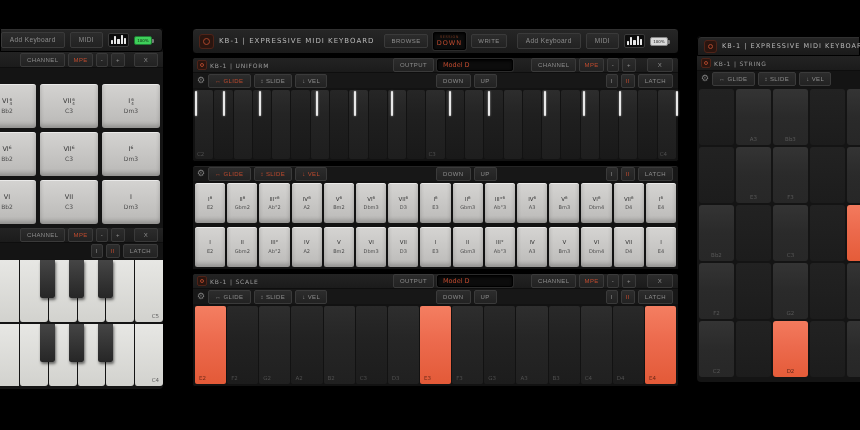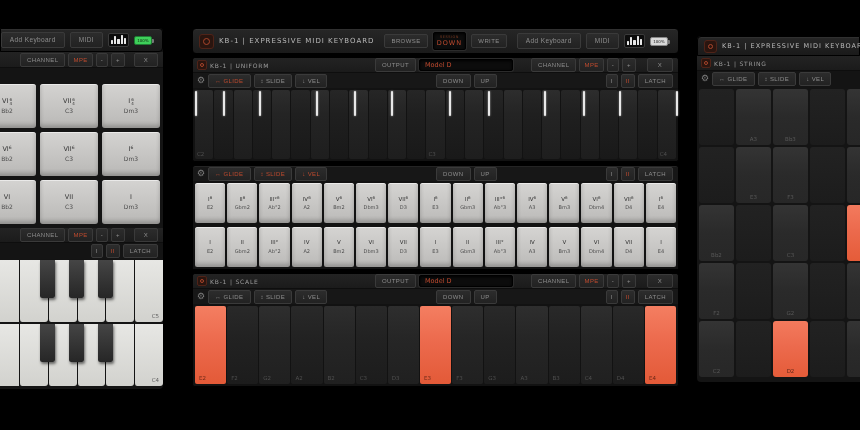--- a/index.html
+++ b/index.html
@@ -44,21 +44,21 @@
   }
   .btn.sm { padding: 3px 4px; min-width: 12px; justify-content: center; }
   .btn.big { font-size: 6.5px; padding: 4px 8px; }
   .red { color: var(--accent) !important; }
   .disp {
     background: #0c0c0c; border: 1px solid #000; border-radius: 2px;
     box-shadow: inset 0 1px 3px #000, 0 0 0 1px #2b2b2b;
     color: var(--accent); font-size: 6.5px; padding: 2px 5px;
     white-space: nowrap; overflow: hidden; cursor: pointer;
   }
-  .disp.out { width: 94px; height: 12px; line-height: 7px; }
+  .disp.out { width: 76px; height: 12px; line-height: 7px; }
   .disp.main {
     width: 64px; height: 18px; display: flex; flex-direction: column;
     align-items: center; justify-content: center; line-height: 1; gap: 1px;
   }
   .disp.main .tiny { font-size: 3.5px; color: #7c3a20; letter-spacing: .5px; }
   .disp.main .big  { font-size: 6.5px; letter-spacing: 1px; }
 
   .appicon { width: 15px; height: 15px; border-radius: 3px; background: #2a150f; border: 1px solid #4f2318; position: relative; flex: none; }
   .appicon::after { content: ""; position: absolute; inset: 3px; border-radius: 50%; border: 1.5px solid #a9452b; }
   .appicon.s { width: 10px; height: 10px; border-radius: 2px; }

